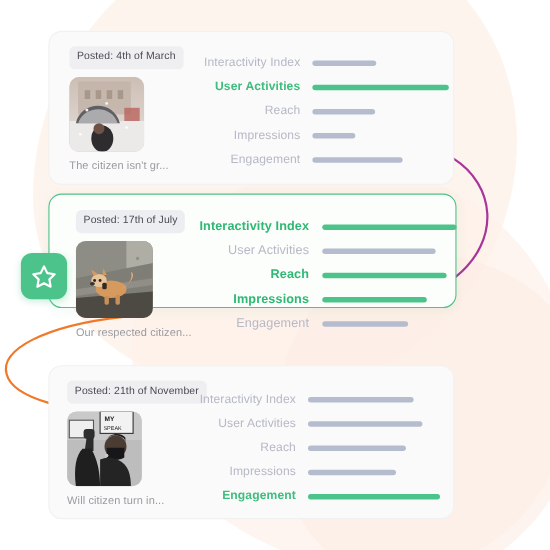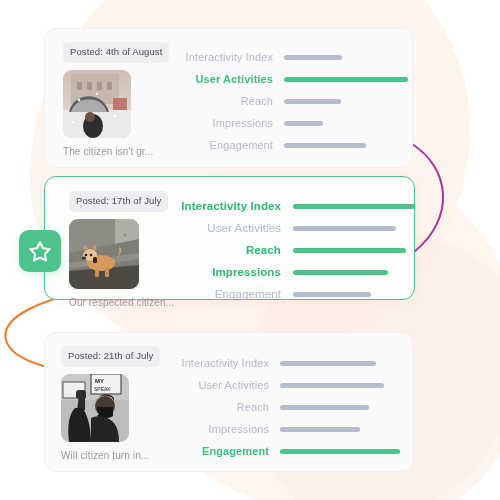--- a/index.html
+++ b/index.html
@@ -211,21 +211,21 @@
     <svg class="arc-svg" viewBox="0 0 500 500">
       <path d="M412 144 C 450 168, 456 218, 414 252" fill="none" stroke="#a8359b" stroke-width="2" stroke-linecap="round"></path>
       <path d="M-2 247 L -2 247" fill="none" stroke="#f07828" stroke-width="2"></path>
       <path d="M112 288 C 40 296, 0 318, 6 340 C 12 364, 62 372, 120 380" fill="none" stroke="#f07828" stroke-width="2" stroke-linecap="round"></path>
     </svg>
   </div>
 
   <div class="card plain" id="card-1" style="left:44px; top:28px; width:369px; height:140px;">
     <div class="card-inner">
       <div class="post-col">
-        <span class="posted-chip">Posted: 4th of August</span>
+        <span class="posted-chip">Posted: 4th of March</span>
         <div class="thumb">
           <svg viewBox="0 0 68 68">
             <defs>
               <linearGradient id="g1a" x1="0" y1="0" x2="0" y2="1">
                 <stop offset="0" stop-color="#cdbeb4"></stop>
                   <stop offset="1" stop-color="#e6e0dc"></stop>
               </linearGradient>
             </defs>
             <rect width="68" height="68" fill="url(#g1a)"></rect>
             <rect x="8" y="4" width="48" height="30" fill="#c3b4a9" opacity=".85"></rect>
@@ -275,21 +275,21 @@
         <div class="metric-row">
           <div class="metric-label">Engagement</div>
           <div class="bar-wrap">
             <div class="bar" style="width:82px"></div>
           </div>
         </div>
       </div>
     </div>
   </div>
 
-  <div class="card highlight" id="card-2" style="left:44px; top:176px; width:371px; height:124px;">
+  <div class="card highlight" id="card-2" style="left:44px; top:176px; width:371px; height:104px;">
     <div class="card-inner">
       <div class="post-col" style="padding-left:24px; padding-top:13px;">
         <span class="posted-chip">Posted: 17th of July</span>
         <div class="thumb" style="width:70px;height:70px;">
           <svg viewBox="0 0 70 70" style="width:70px;height:70px;">
             <rect width="70" height="70" fill="#8e8d85"></rect>
             <rect x="46" y="0" width="24" height="52" fill="#b3b2a8"></rect>
             <rect x="46" y="0" width="24" height="52" fill="#a9a89e" opacity=".4"></rect>
             <circle cx="56" cy="16" r="1.5" fill="#918f86"></circle>
             <circle cx="62" cy="28" r="1.8" fill="#918f86"></circle>
@@ -343,21 +343,21 @@
             <div class="bar" style="width:78px"></div>
           </div>
         </div>
       </div>
     </div>
   </div>
 
   <div class="card plain" id="card-3" style="left:44px; top:332px; width:369px; height:140px;">
     <div class="card-inner">
       <div class="post-col" style="padding-left:16px;">
-        <span class="posted-chip">Posted: 21th of July</span>
+        <span class="posted-chip">Posted: 21th of November</span>
         <div class="thumb">
           <svg viewBox="0 0 68 68">
             <rect width="68" height="68" fill="#d7d7d7"></rect>
             <rect x="0" y="0" width="68" height="26" fill="#c9c9c9"></rect>
             <rect x="30" y="0" width="30" height="20" fill="#f2f2f2"></rect>
             <rect x="30" y="0" width="30" height="20" fill="none" stroke="#333" stroke-width="1"></rect>
             <text x="34" y="9" font-size="6" font-family="Liberation Sans, sans-serif" fill="#1a1a1a" font-weight="bold">MY</text>
             <text x="33" y="17" font-size="5" font-family="Liberation Sans, sans-serif" fill="#1a1a1a">SPEAK</text>
             <rect x="2" y="8" width="22" height="16" fill="#efefef" stroke="#555" stroke-width="1"></rect>
             <rect x="0" y="26" width="68" height="42" fill="#bdbdbd"></rect>

